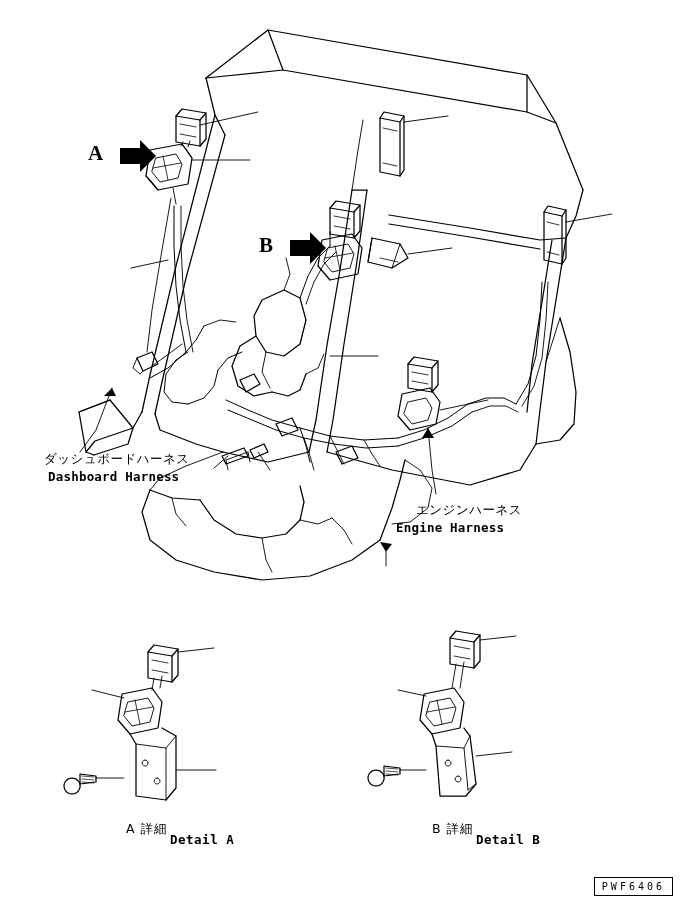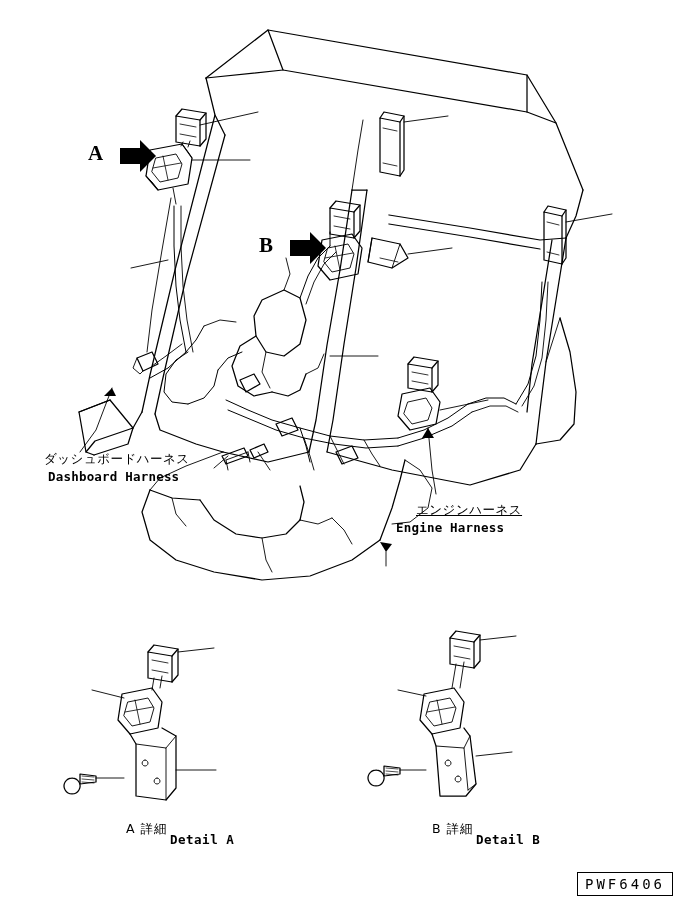--- a/index.html
+++ b/index.html
@@ -56,21 +56,21 @@
     font-weight: bold;
     letter-spacing: 0.5px;
   }
   #partcode {
     position: absolute;
     right: 8px;
     bottom: 8px;
     border: 1px solid #000;
     padding: 3px 7px 3px 7px;
     font-family: "DejaVu Sans Mono", monospace;
-    font-size: 14px;
+    font-size: 10px;
     letter-spacing: 3px;
     color: #000;
   }
 </style>
 </head>
 <body>
 
 <div id="page">
 
   <svg class="layer" viewBox="0 0 681 904">
@@ -317,21 +317,21 @@
     </g>
   </svg>
 
   <div class="lbl lbl-callout" style="left:88px; top:142px;">A</div>
 
   <div class="lbl lbl-callout" style="left:259px; top:234px;">B</div>
 
   <div class="lbl lbl-jp" style="left:16px; top:452px;margin-left:28px;">ダッシュボードハーネス</div>
   <div class="lbl lbl-en" style="left:4px; top:470px;padding-left:44px;">Dashboard Harness</div>
 
-  <div class="lbl lbl-jp" style="left:416px; top:503px;text-decoration:underline;">エンジンハーネス</div>
+  <div class="lbl lbl-jp" style="left:416px; top:503px;">エンジンハーネス</div>
   <div class="lbl lbl-en" style="left:396px; top:521px;">Engine Harness</div>
 
   <div class="lbl detail-jp" style="left:126px; top:816px;">A 詳細</div>
   <div class="lbl detail-en" style="left:122px; top:833px;margin-left:48px;">Detail A</div>
 
   <div class="lbl detail-jp" style="left:432px; top:816px;">B 詳細</div>
   <div class="lbl detail-en" style="left:428px; top:833px;margin-left:48px;">Detail B</div>
 
   <div id="partcode">PWF6406</div>
 

